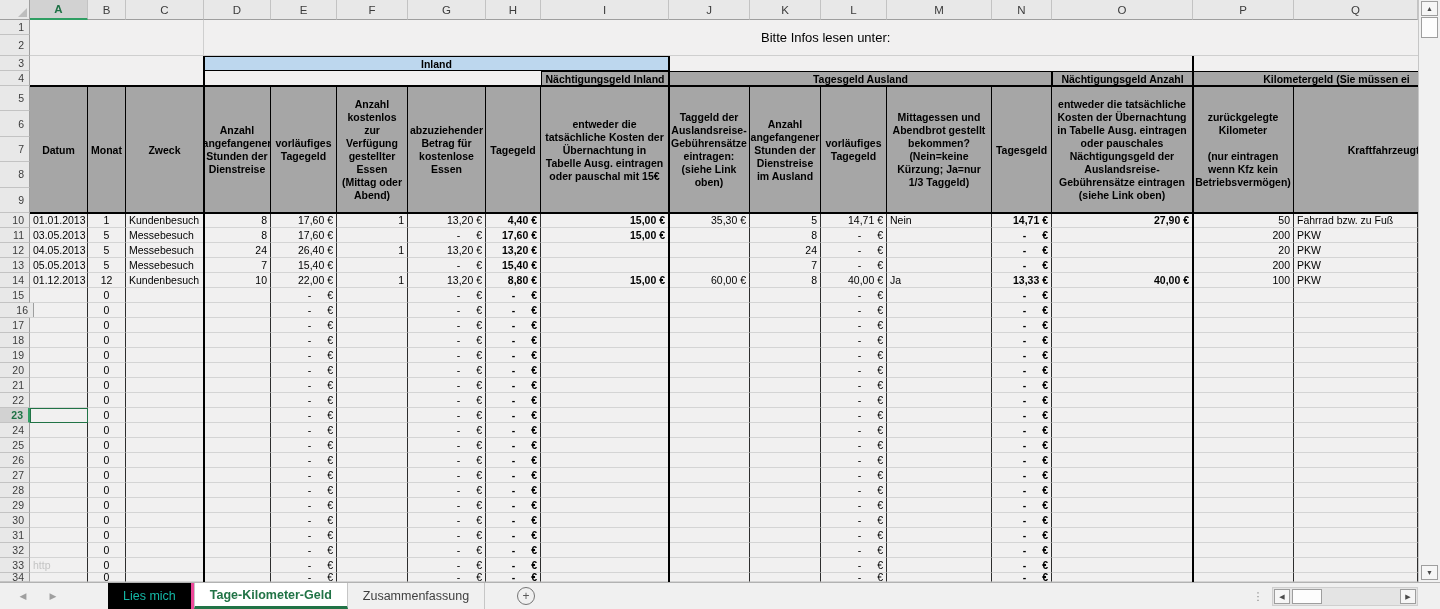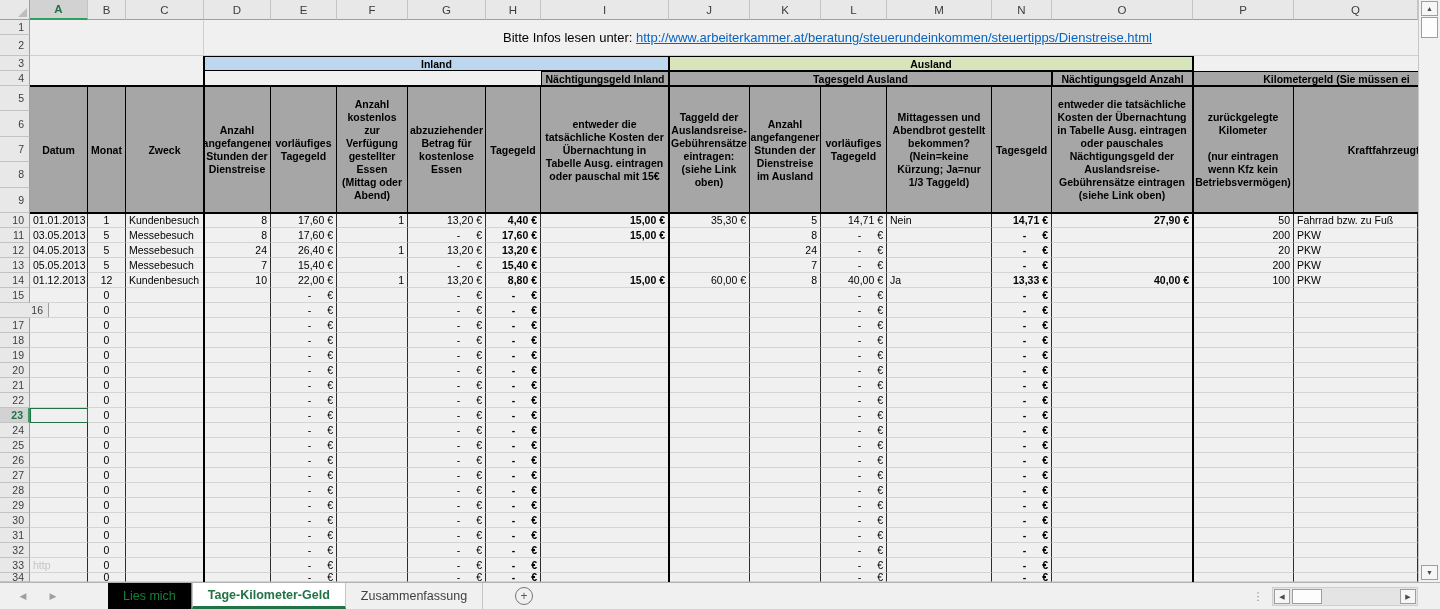--- a/index.html
+++ b/index.html
@@ -32,36 +32,36 @@
   
   #vscroll{position:absolute;right:0;top:0;width:22px;height:582px;background:#f1f1f1;border-left:1px solid #c6c6c6;box-sizing:border-box;}
   .vbtn{position:absolute;left:2px;width:17px;height:15px;background:#f6f6f6;border:1px solid #9e9e9e;display:flex;align-items:center;justify-content:center;font-size:7px;color:#4a4a4a;box-sizing:border-box;}
   .vbtn.up{top:1px}.vbtn.down{bottom:2px}
   .vthumb{position:absolute;left:2px;top:17px;width:17px;height:21px;background:#fdfdfd;border:1px solid #9e9e9e;box-sizing:border-box;}
   
   #tabbar{position:absolute;left:0;top:582px;width:1440px;height:27px;background:#f0f0f0;border-top:1px solid #b2b2b2;display:flex;align-items:stretch;box-sizing:border-box;}
   .tabnav{width:30px;display:flex;align-items:center;justify-content:center;color:#9f9f9f;font-size:9px;}
   #tabs{display:flex;align-items:stretch;margin-left:40px;}
   .tab{display:flex;align-items:center;justify-content:center;font-size:12.5px;padding:0 15px;border-right:1px solid #c6c6c6;color:#3f3f3f;box-sizing:border-box;}
-  .tab.dark{background:#000;color:#15803d;border-right:1px solid #ec4899;}
+  .tab.dark{background:#000;color:#14b8a6;border-right:3px solid #ec4899;}
   .tab.active{background:#fff;font-weight:bold;border-bottom:3px solid #217346;border-left:1px solid #c6c6c6;}
   .addsheet{align-self:center;margin-left:32px;width:16px;height:16px;border:1px solid #757575;border-radius:50%;display:flex;align-items:center;justify-content:center;font-size:12px;color:#595959;line-height:1;}
   .splitter{position:absolute;left:1253px;top:4px;width:10px;height:19px;display:flex;align-items:center;justify-content:center;color:#8a8a8a;font-size:11px;letter-spacing:0;}
   #hscroll{position:absolute;left:1272px;top:4px;width:146px;height:19px;background:#e4e4e4;border:1px solid #cfcfcf;box-sizing:border-box;}
   .hbtn{position:absolute;top:1px;width:16px;height:15px;background:#f6f6f6;border:1px solid #9e9e9e;display:flex;align-items:center;justify-content:center;font-size:7px;color:#4a4a4a;box-sizing:border-box;}
   .hbtn.left{left:1px}.hbtn.right{right:1px}
   .hthumb{position:absolute;left:19px;top:1px;width:30px;height:15px;background:#fdfdfd;border:1px solid #9e9e9e;box-sizing:border-box;}
 </style>
 </head>
 <body>
 
 <div id="app">
   <div id="sheet">
     <div class="abs banner" style="left:204px;top:20px;width:1214px;height:36px;justify-content:center;">
-      <span>Bitte Infos lesen unter: </span><a href="#" style="color: rgb(5, 99, 193);">http://www.arbeiterkammer.at/beratung/steuerundeinkommen/steuertipps/Dienstreise.html</a>
+      <span>Bitte Infos lesen unter: </span>
     </div>
   <div class="abs corner" style="left: 0px; top: 0px; width: 30px; height: 20px;">
         <div class="tri"></div>
       </div>
       <div class="abs colhdr sel" style="left: 30px; top: 0px; width: 58px; height: 20px;">A</div>
       <div class="abs colhdr" style="left: 88px; top: 0px; width: 38px; height: 20px;">B</div>
       <div class="abs colhdr" style="left: 126px; top: 0px; width: 78px; height: 20px;">C</div>
       <div class="abs colhdr" style="left: 204px; top: 0px; width: 67px; height: 20px;">D</div>
       <div class="abs colhdr" style="left: 271px; top: 0px; width: 66px; height: 20px;">E</div>
       <div class="abs colhdr" style="left: 337px; top: 0px; width: 71px; height: 20px;">F</div>
@@ -84,42 +84,41 @@
       <div class="abs rowhdr" style="left: 0px; top: 111.4px; width: 30px; height: 25.4px;">6</div>
       <div class="abs rowhdr" style="left: 0px; top: 136.8px; width: 30px; height: 25.4px;">7</div>
       <div class="abs rowhdr" style="left: 0px; top: 162.2px; width: 30px; height: 25.4px;">8</div>
       <div class="abs rowhdr" style="left: 0px; top: 187.6px; width: 30px; height: 25.4px;">9</div>
       <div class="abs rowhdr" style="left: 0px; top: 213px; width: 30px; height: 15px;">10</div>
       <div class="abs rowhdr" style="left: 0px; top: 228px; width: 30px; height: 15px;">11</div>
       <div class="abs rowhdr" style="left: 0px; top: 243px; width: 30px; height: 15px;">12</div>
       <div class="abs rowhdr" style="left: 0px; top: 258px; width: 30px; height: 15px;">13</div>
       <div class="abs rowhdr" style="left: 0px; top: 273px; width: 30px; height: 15px;">14</div>
       <div class="abs rowhdr" style="left: 0px; top: 288px; width: 30px; height: 15px;">15</div>
-      <div class="abs rowhdr" style="left: 0px; top: 303px; width: 49px; height: 15px;">16</div>
+      <div class="abs rowhdr" style="left: 0px; top: 303px; width: 34px; height: 15px;">16</div>
       <div class="abs rowhdr" style="left: 0px; top: 318px; width: 30px; height: 15px;">17</div>
       <div class="abs rowhdr" style="left: 0px; top: 333px; width: 30px; height: 15px;">18</div>
       <div class="abs rowhdr" style="left: 0px; top: 348px; width: 30px; height: 15px;">19</div>
       <div class="abs rowhdr" style="left: 0px; top: 363px; width: 30px; height: 15px;">20</div>
       <div class="abs rowhdr" style="left: 0px; top: 378px; width: 30px; height: 15px;">21</div>
       <div class="abs rowhdr" style="left: 0px; top: 393px; width: 30px; height: 15px;">22</div>
       <div class="abs rowhdr sel" style="left: 0px; top: 408px; width: 30px; height: 15px;">23</div>
       <div class="abs rowhdr" style="left: 0px; top: 423px; width: 30px; height: 15px;">24</div>
       <div class="abs rowhdr" style="left: 0px; top: 438px; width: 30px; height: 15px;">25</div>
       <div class="abs rowhdr" style="left: 0px; top: 453px; width: 30px; height: 15px;">26</div>
       <div class="abs rowhdr" style="left: 0px; top: 468px; width: 30px; height: 15px;">27</div>
       <div class="abs rowhdr" style="left: 0px; top: 483px; width: 30px; height: 15px;">28</div>
       <div class="abs rowhdr" style="left: 0px; top: 498px; width: 30px; height: 15px;">29</div>
       <div class="abs rowhdr" style="left: 0px; top: 513px; width: 30px; height: 15px;">30</div>
       <div class="abs rowhdr" style="left: 0px; top: 528px; width: 30px; height: 15px;">31</div>
       <div class="abs rowhdr" style="left: 0px; top: 543px; width: 30px; height: 15px;">32</div>
       <div class="abs rowhdr" style="left: 0px; top: 558px; width: 30px; height: 15px;">33</div>
       <div class="abs rowhdr" style="left: 0px; top: 573px; width: 30px; height: 9px;">34</div>
       <div class="abs a1c2" style="left: 30px; top: 20px; width: 174px; height: 36px;"></div>
       <div class="abs bar" style="left: 204px; top: 56px; width: 465px; height: 15px; background: rgb(189, 215, 238);">Inland</div>
-      <div class="abs bar" style="left: 669px; top: 56px; width: 524px; height: 15px; background: rgb(215, 228, 188);">Ausland</div>
       <div class="abs bar" style="left: 541px; top: 71px; width: 128px; height: 15px; background: rgb(166, 166, 166);">Nächtigungsgeld Inland</div>
       <div class="abs bar" style="left: 669px; top: 71px; width: 383px; height: 15px; background: rgb(166, 166, 166);">Tagesgeld Ausland</div>
       <div class="abs bar" style="left: 1052px; top: 71px; width: 141px; height: 15px; background: rgb(166, 166, 166);">Nächtigungsgeld Anzahl</div>
       <div class="abs bar" style="left: 1193px; top: 71px; width: 287px; height: 15px; background: rgb(166, 166, 166);">Kilometergeld (Sie müssen ei</div>
       <div class="abs hcell" style="left: 30px; top: 86px; width: 58px; height: 127px; background: rgb(166, 166, 166);">Datum</div>
       <div class="abs hcell" style="left: 88px; top: 86px; width: 38px; height: 127px; background: rgb(166, 166, 166);">Monat</div>
       <div class="abs hcell" style="left: 126px; top: 86px; width: 78px; height: 127px; background: rgb(166, 166, 166);">Zweck</div>
       <div class="abs hcell" style="left: 204px; top: 86px; width: 67px; height: 127px; background: rgb(166, 166, 166);">Anzahl angefangener Stunden der Dienstreise</div>
       <div class="abs hcell" style="left: 271px; top: 86px; width: 66px; height: 127px; background: rgb(166, 166, 166);">vorläufiges Tagegeld</div>
       <div class="abs hcell" style="left: 337px; top: 86px; width: 71px; height: 127px; background: rgb(166, 166, 166);">Anzahl kostenlos zur Verfügung gestellter Essen (Mittag oder Abend)</div>

